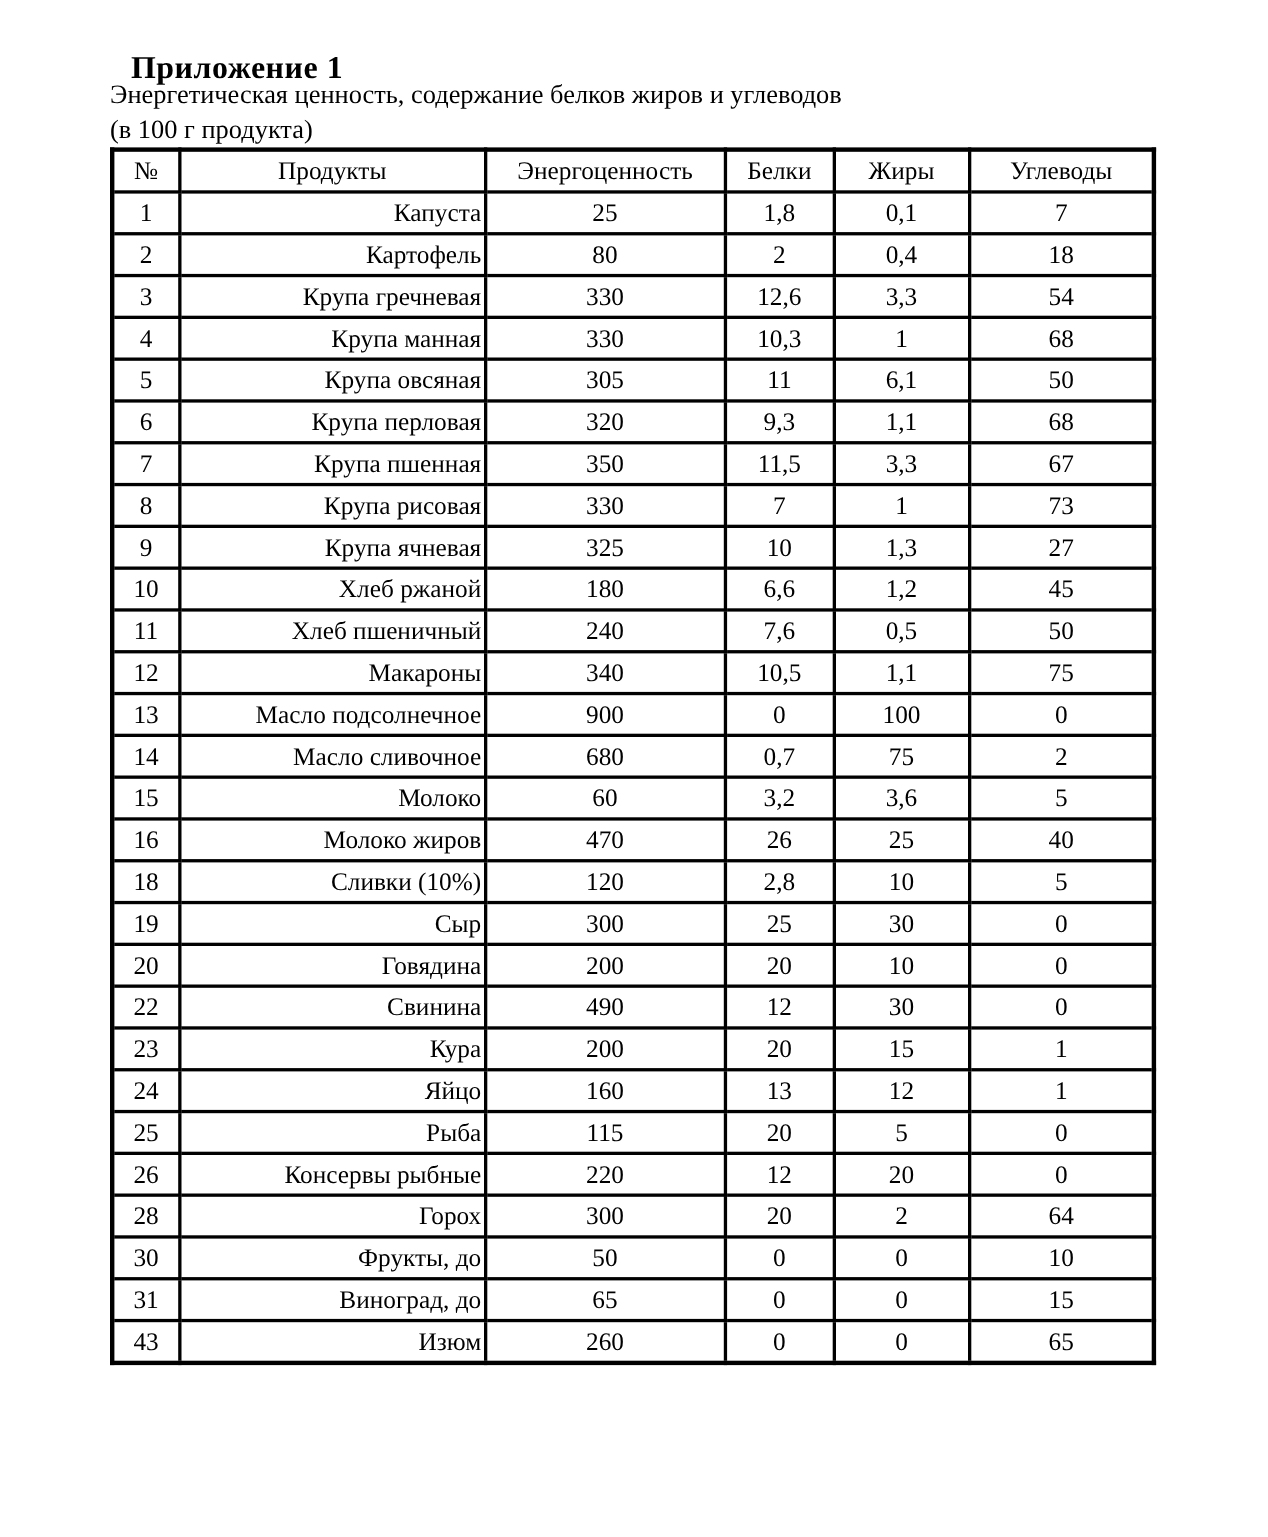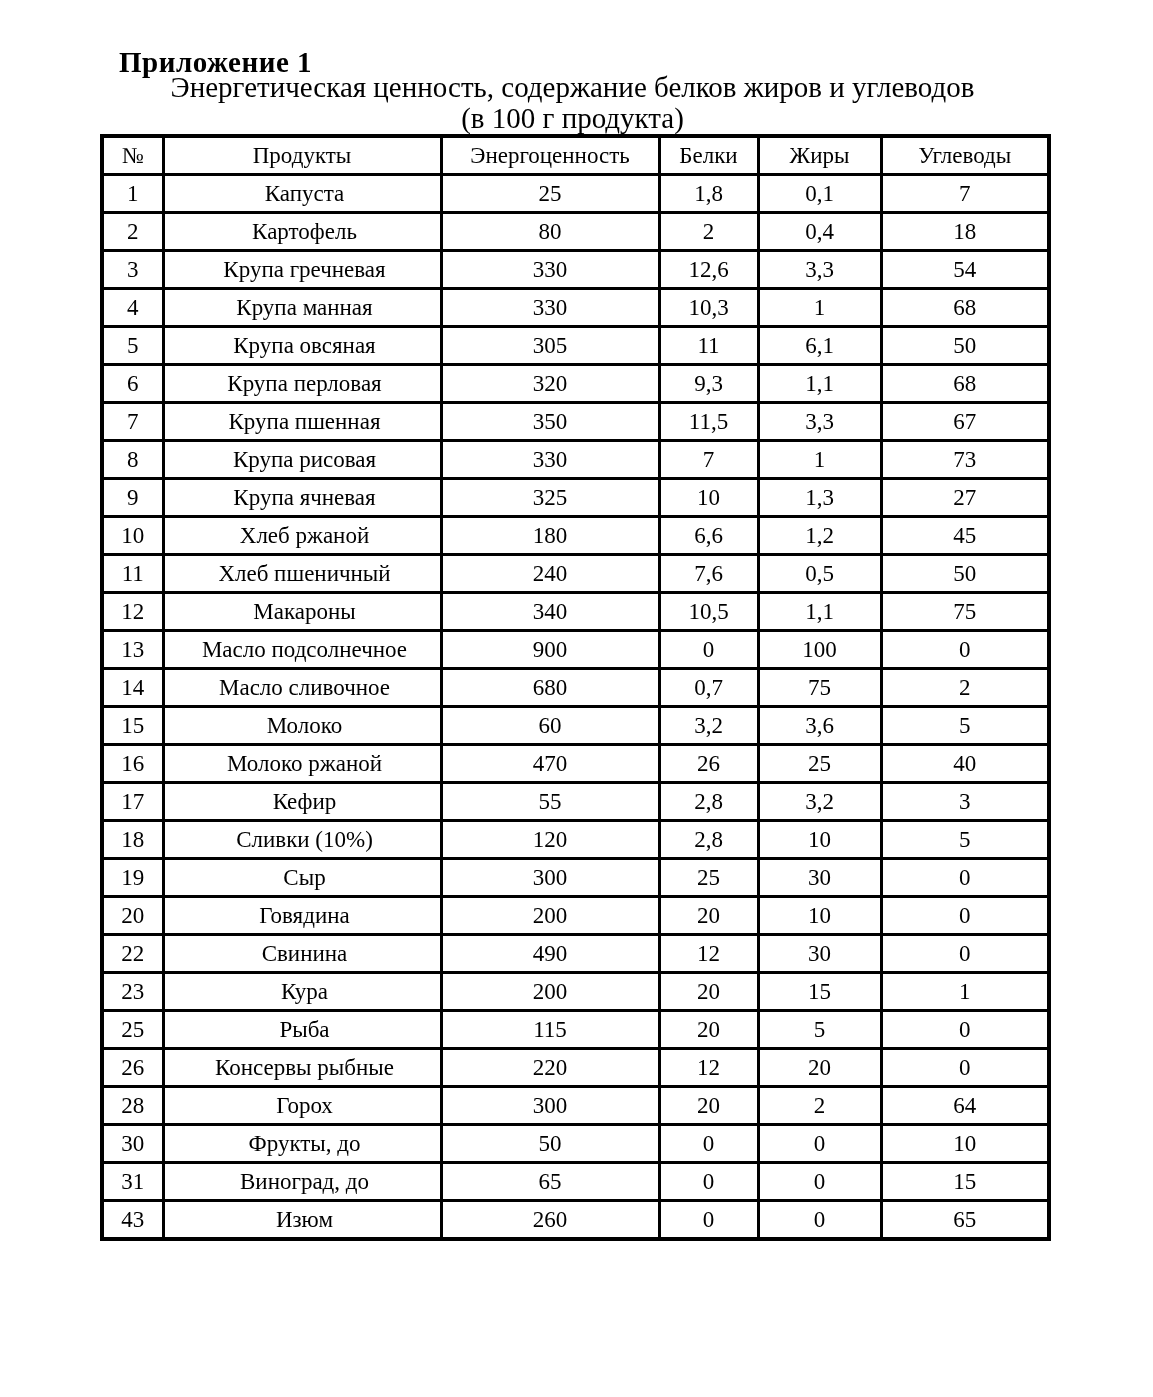--- a/index.html
+++ b/index.html
@@ -21,22 +21,22 @@
     top: 34px;
     font-size: 29px;
     font-weight: bold;
     letter-spacing: 0.5px;
   }
   .caption {
     position: absolute;
     left: 100px;
     top: 72px;
     width: 945px;
-    text-align: center;
-    font-size: 29px;
+    text-align: left;
+    font-size: 24px;
     line-height: 31px;
   }
   table.nutrition-table {
     position: absolute;
     left: 100px;
     top: 134px;
     width: 947px;
     border-collapse: collapse;
     table-layout: fixed;
     border: 4px solid #000;
@@ -46,21 +46,21 @@
     border: 3px solid #000;
     font-size: 23px;
     font-weight: normal;
     height: 35px;
     padding: 0 2px;
     text-align: center;
     overflow: hidden;
     white-space: nowrap;
   }
   .nutrition-table td.cell-product {
-    text-align: center;
+    text-align: right;
     padding-left: 7px;
   }
   col.col-num      { width: 61px;  }
   col.col-product  { width: 278px; }
   col.col-energy   { width: 218px; }
   col.col-protein  { width: 99px;  }
   col.col-fat      { width: 123px; }
   col.col-carb     { width: 168px; }
 </style>
 </head>
@@ -208,33 +208,25 @@
       <tr>
         <td>15</td>
         <td class="cell-product">Молоко</td>
         <td>60</td>
         <td>3,2</td>
         <td>3,6</td>
         <td>5</td>
       </tr>
       <tr>
         <td>16</td>
-        <td class="cell-product">Молоко ржаной</td>
+        <td class="cell-product">Молоко жиров</td>
         <td>470</td>
         <td>26</td>
         <td>25</td>
         <td>40</td>
-      </tr>
-      <tr>
-        <td>17</td>
-        <td class="cell-product">Кефир</td>
-        <td>55</td>
-        <td>2,8</td>
-        <td>3,2</td>
-        <td>3</td>
       </tr>
       <tr>
         <td>18</td>
         <td class="cell-product">Сливки (10%)</td>
         <td>120</td>
         <td>2,8</td>
         <td>10</td>
         <td>5</td>
       </tr>
       <tr>
@@ -263,20 +255,28 @@
       </tr>
       <tr>
         <td>23</td>
         <td class="cell-product">Кура</td>
         <td>200</td>
         <td>20</td>
         <td>15</td>
         <td>1</td>
       </tr>
       <tr>
+        <td>24</td>
+        <td class="cell-product">Яйцо</td>
+        <td>160</td>
+        <td>13</td>
+        <td>12</td>
+        <td>1</td>
+      </tr>
+      <tr>
         <td>25</td>
         <td class="cell-product">Рыба</td>
         <td>115</td>
         <td>20</td>
         <td>5</td>
         <td>0</td>
       </tr>
       <tr>
         <td>26</td>
         <td class="cell-product">Консервы рыбные</td>

